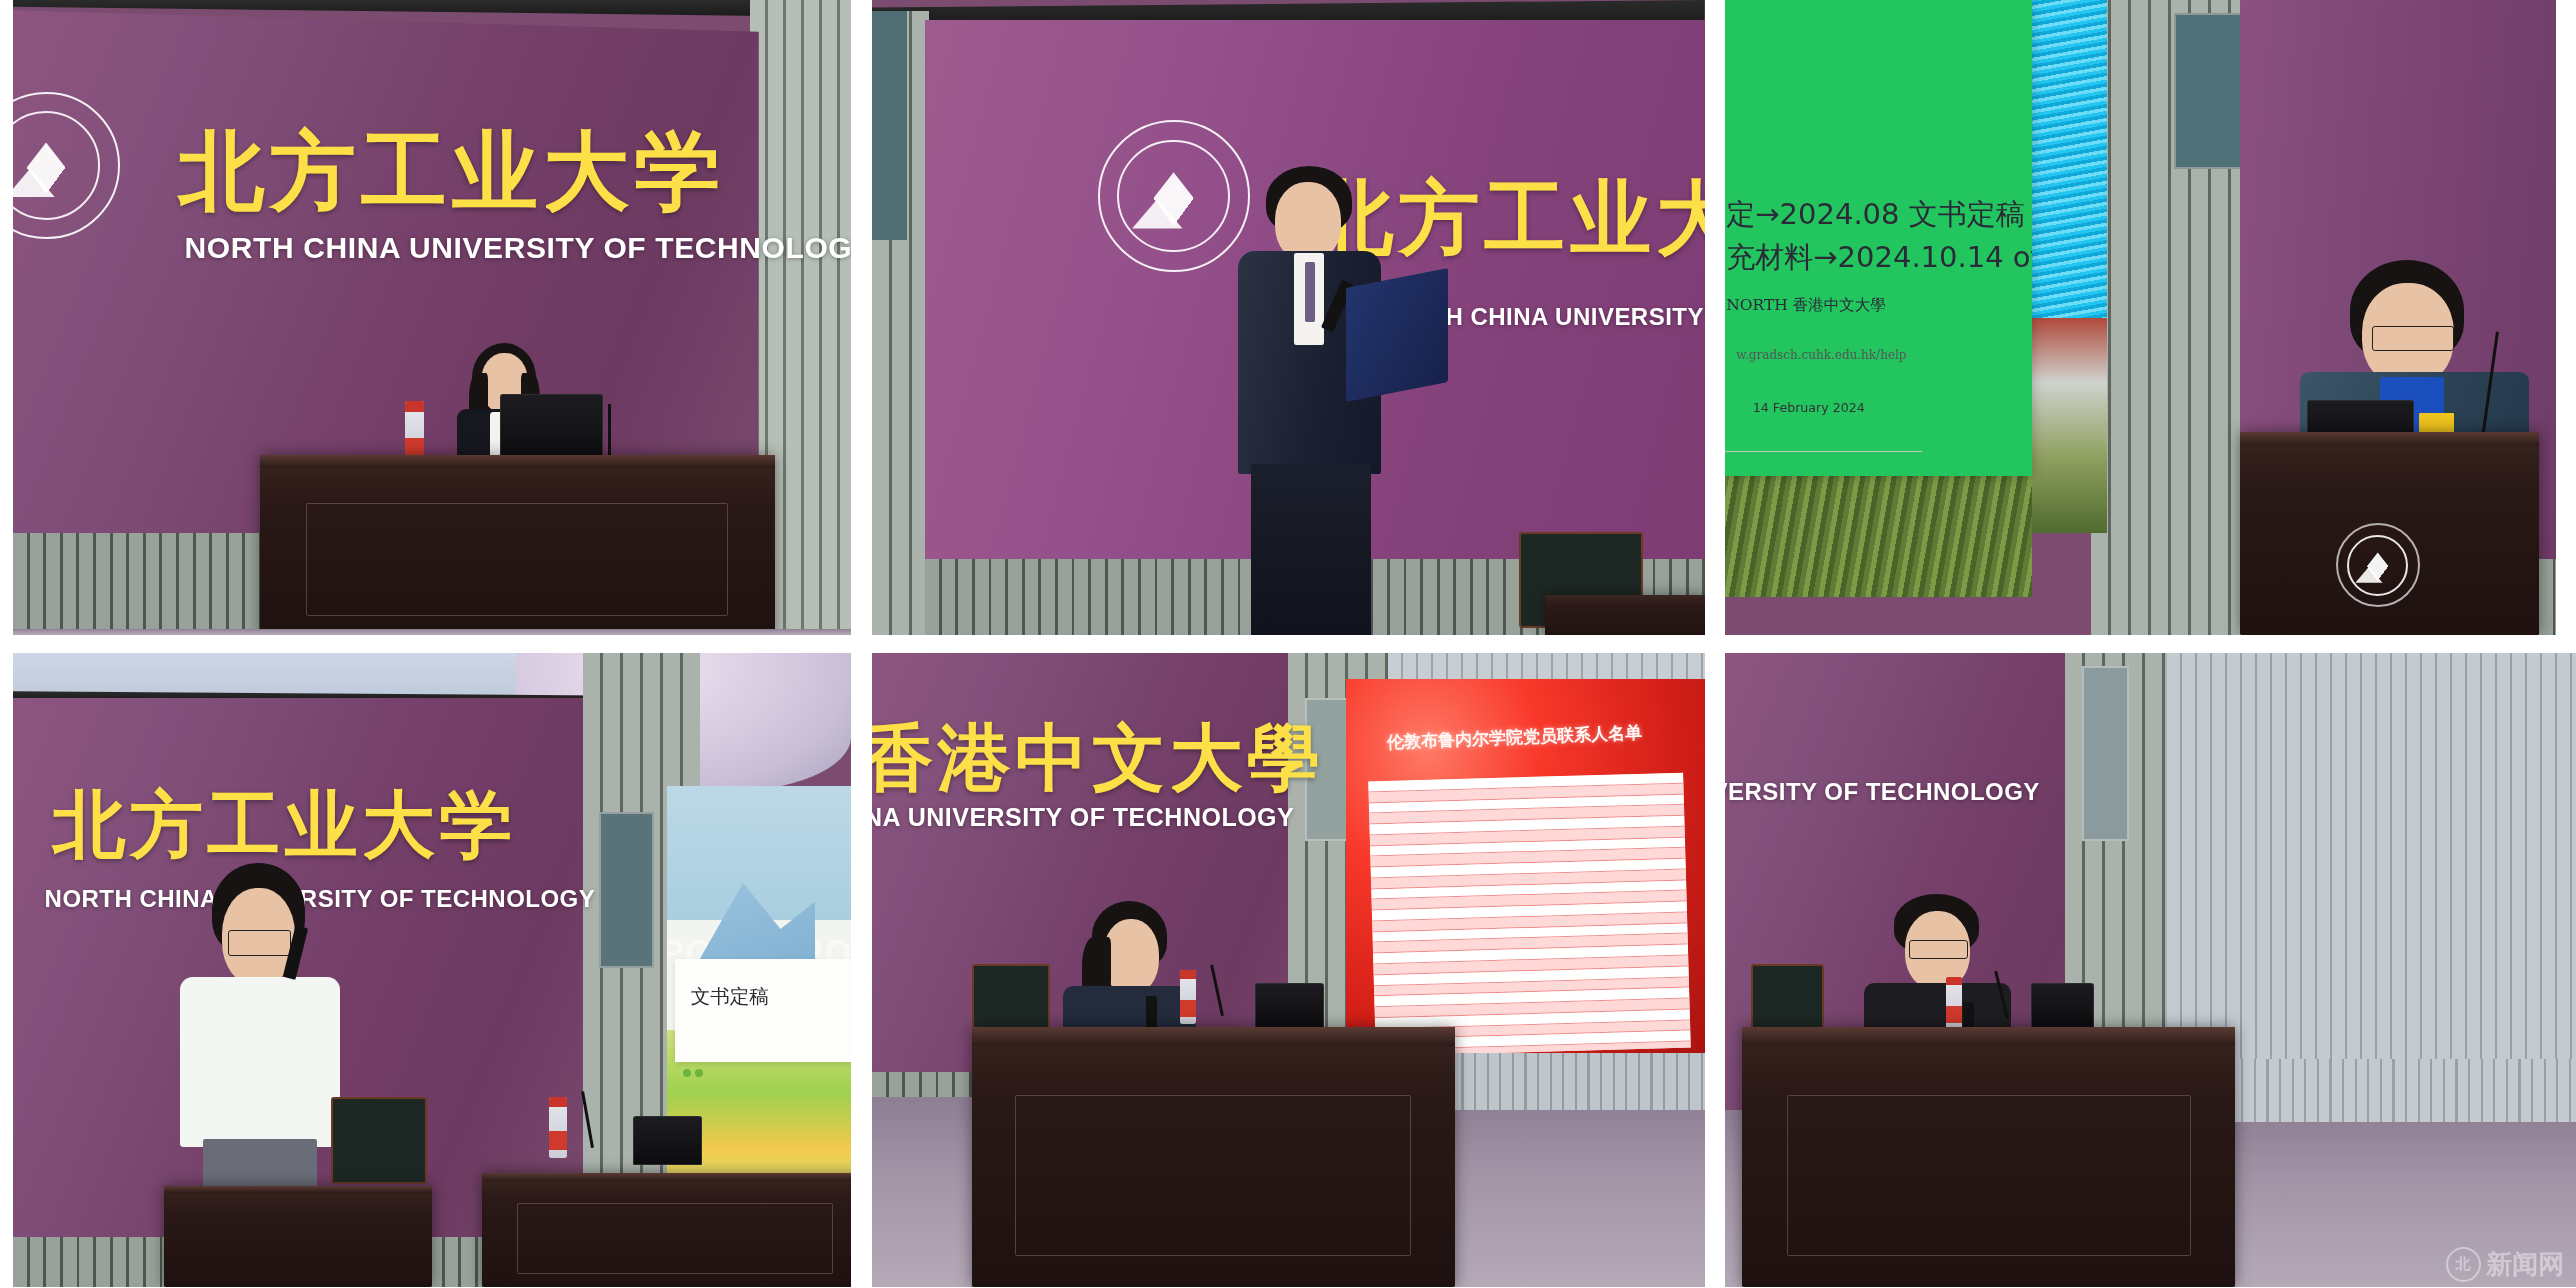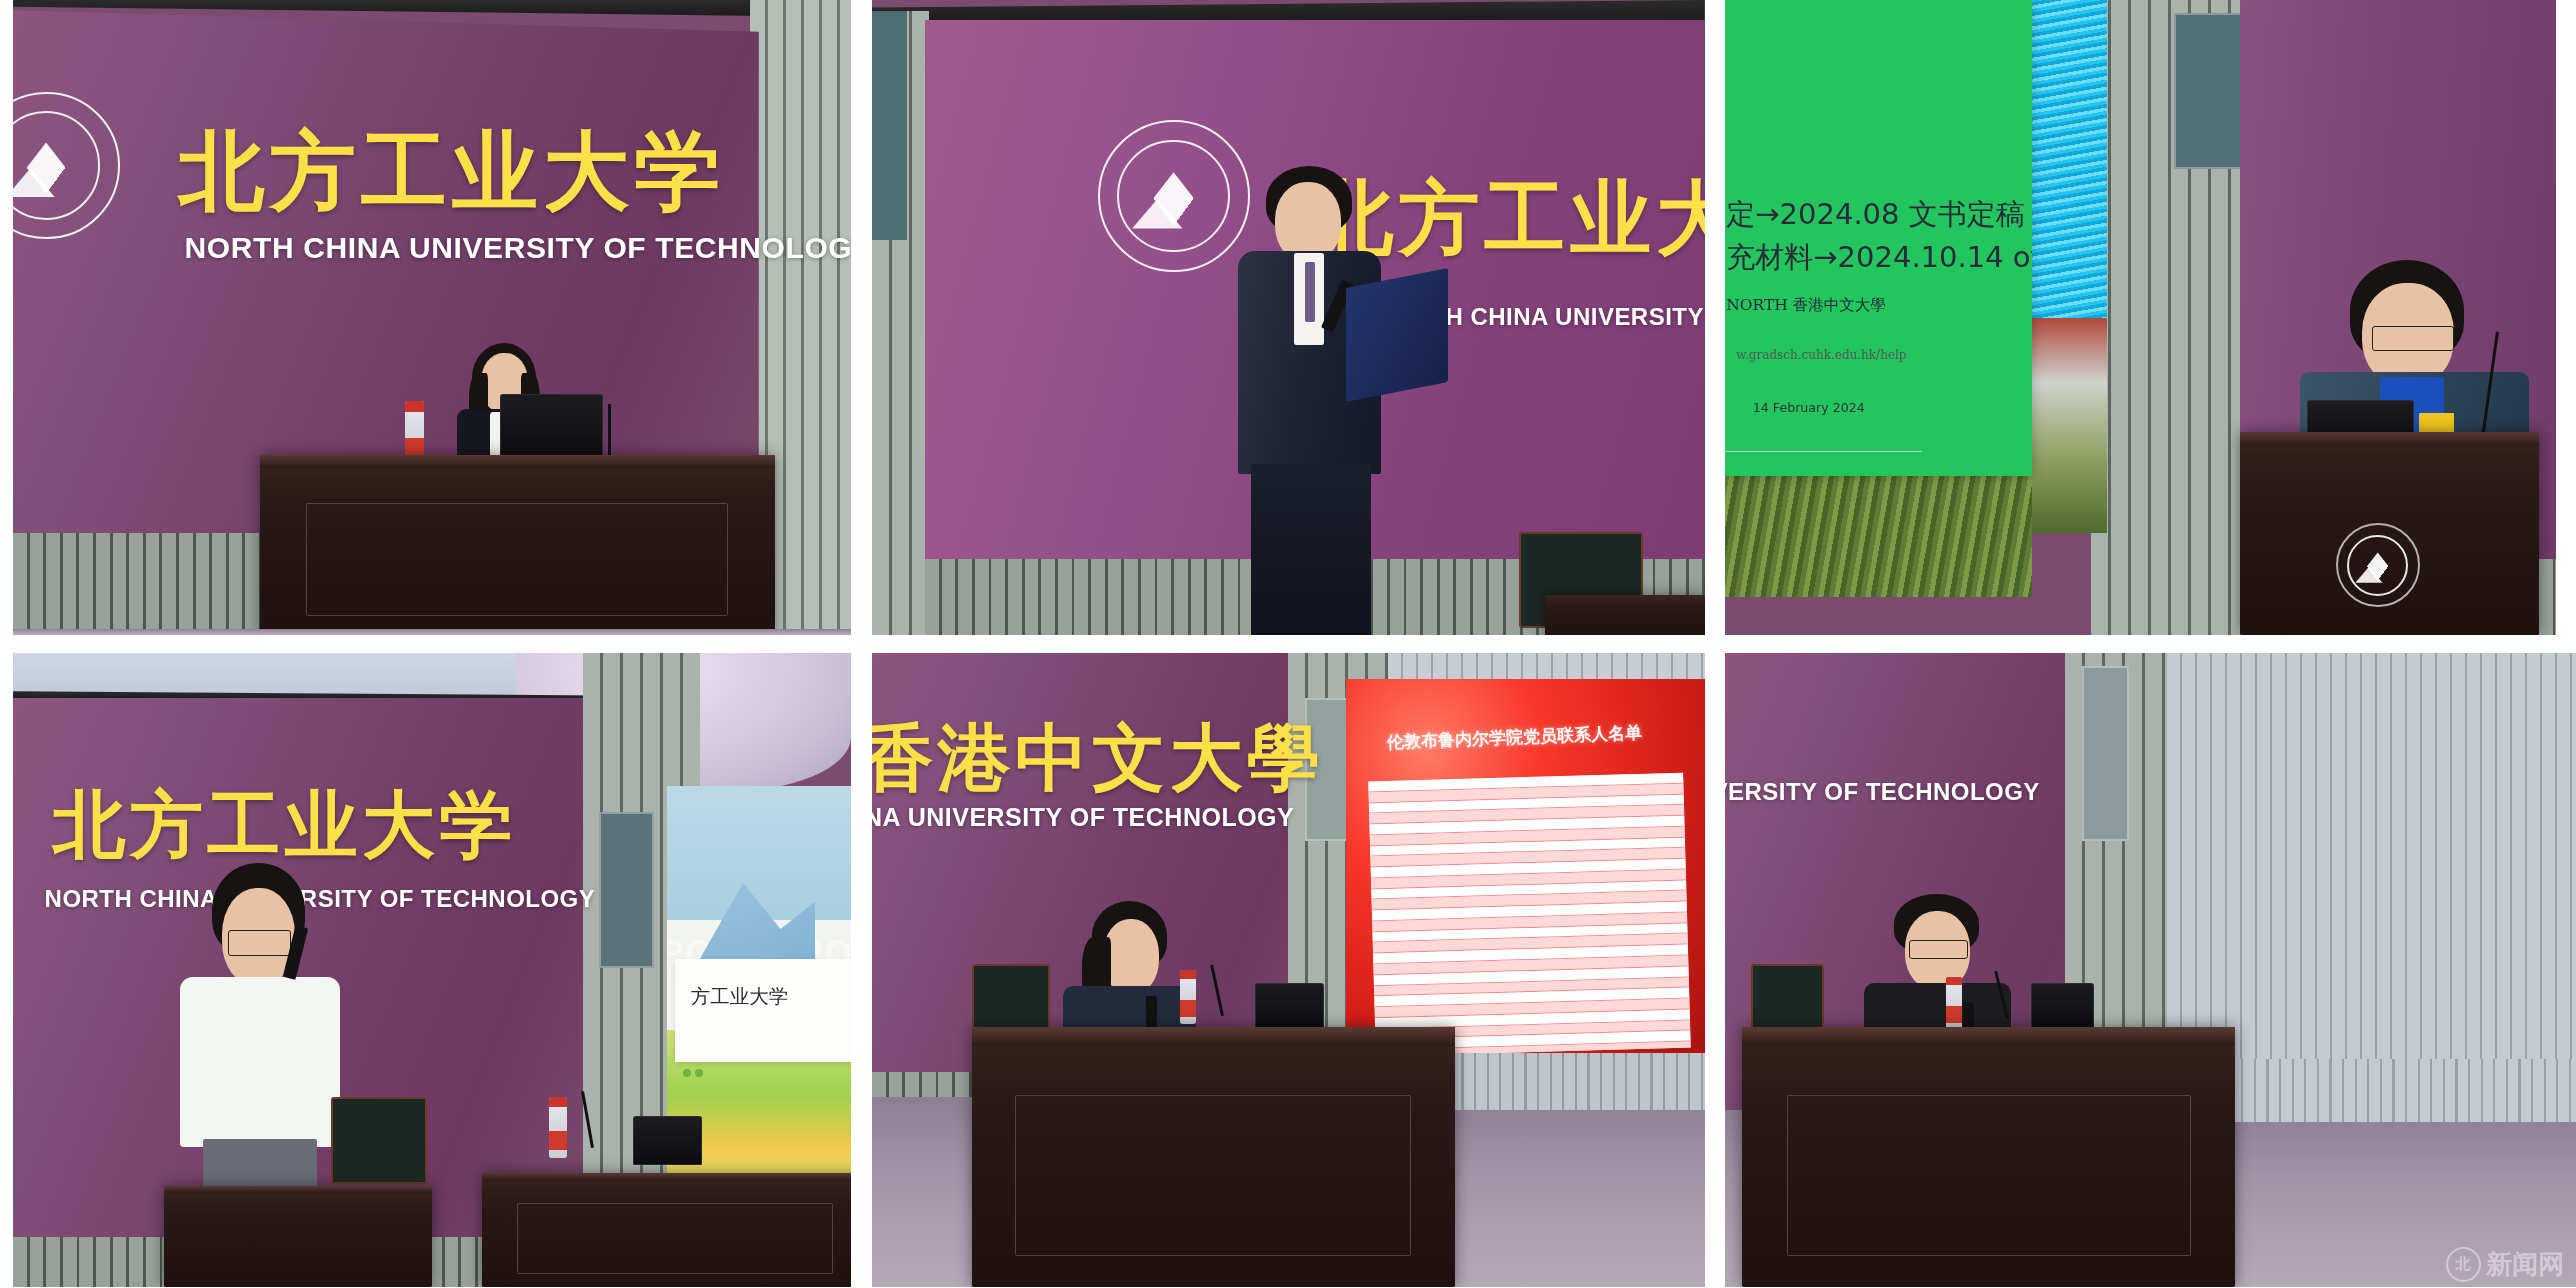--- a/index.html
+++ b/index.html
@@ -280,21 +280,21 @@
 
       <span class="cjk" style="left:40px;top:124px;font-size:73px;">北方工业大学</span>
       <span class="eng" style="left:32px;top:232px;font-size:24px;">NORTH CHINA UNIVERSITY OF TECHNOLOGY</span>
 
       <div class="pptslide" style="left:78%;top:21%;width:24%;height:62%;">
         <span class="wm" style="left:-3%;top:37%;font-size:35px;">POWERPOINT</span>
         <div style="position:absolute;left:12%;top:22%;width:62%;height:26%;
              background:linear-gradient(160deg,#9dc4de,#7fb0d2);
              clip-path:polygon(0 100%,42% 10%,72% 55%,100% 28%,100% 100%);"></div>
         <div class="card" style="left:4%;top:44%;width:92%;height:26%;"></div>
-        <span class="thanks" style="left:12%;top:50%;font-size:19.5px;">方工业大学</span>
+        <span class="thanks" style="left:12%;top:50%;font-size:19.5px;">文书定稿</span>
         <div style="position:absolute;left:8%;top:70%;width:84%;height:6%;display:flex;gap:4.6px;align-items:center;">
           <div style="width:8px;height:8px;border-radius:50%;background:#6cb33f;"></div>
           <div style="width:8px;height:8px;border-radius:50%;background:#6cb33f;"></div>
         </div>
       </div>
 
       <div class="person" style="left:20%;top:33%;width:19%;height:67%;">
         <div class="hair" style="left:20%;top:0;width:58%;height:22%;"></div>
         <div class="head" style="left:26%;top:6%;width:46%;height:23%;"></div>
         <div class="glasses" style="left:30%;top:16%;width:38%;height:5.5%;"></div>

